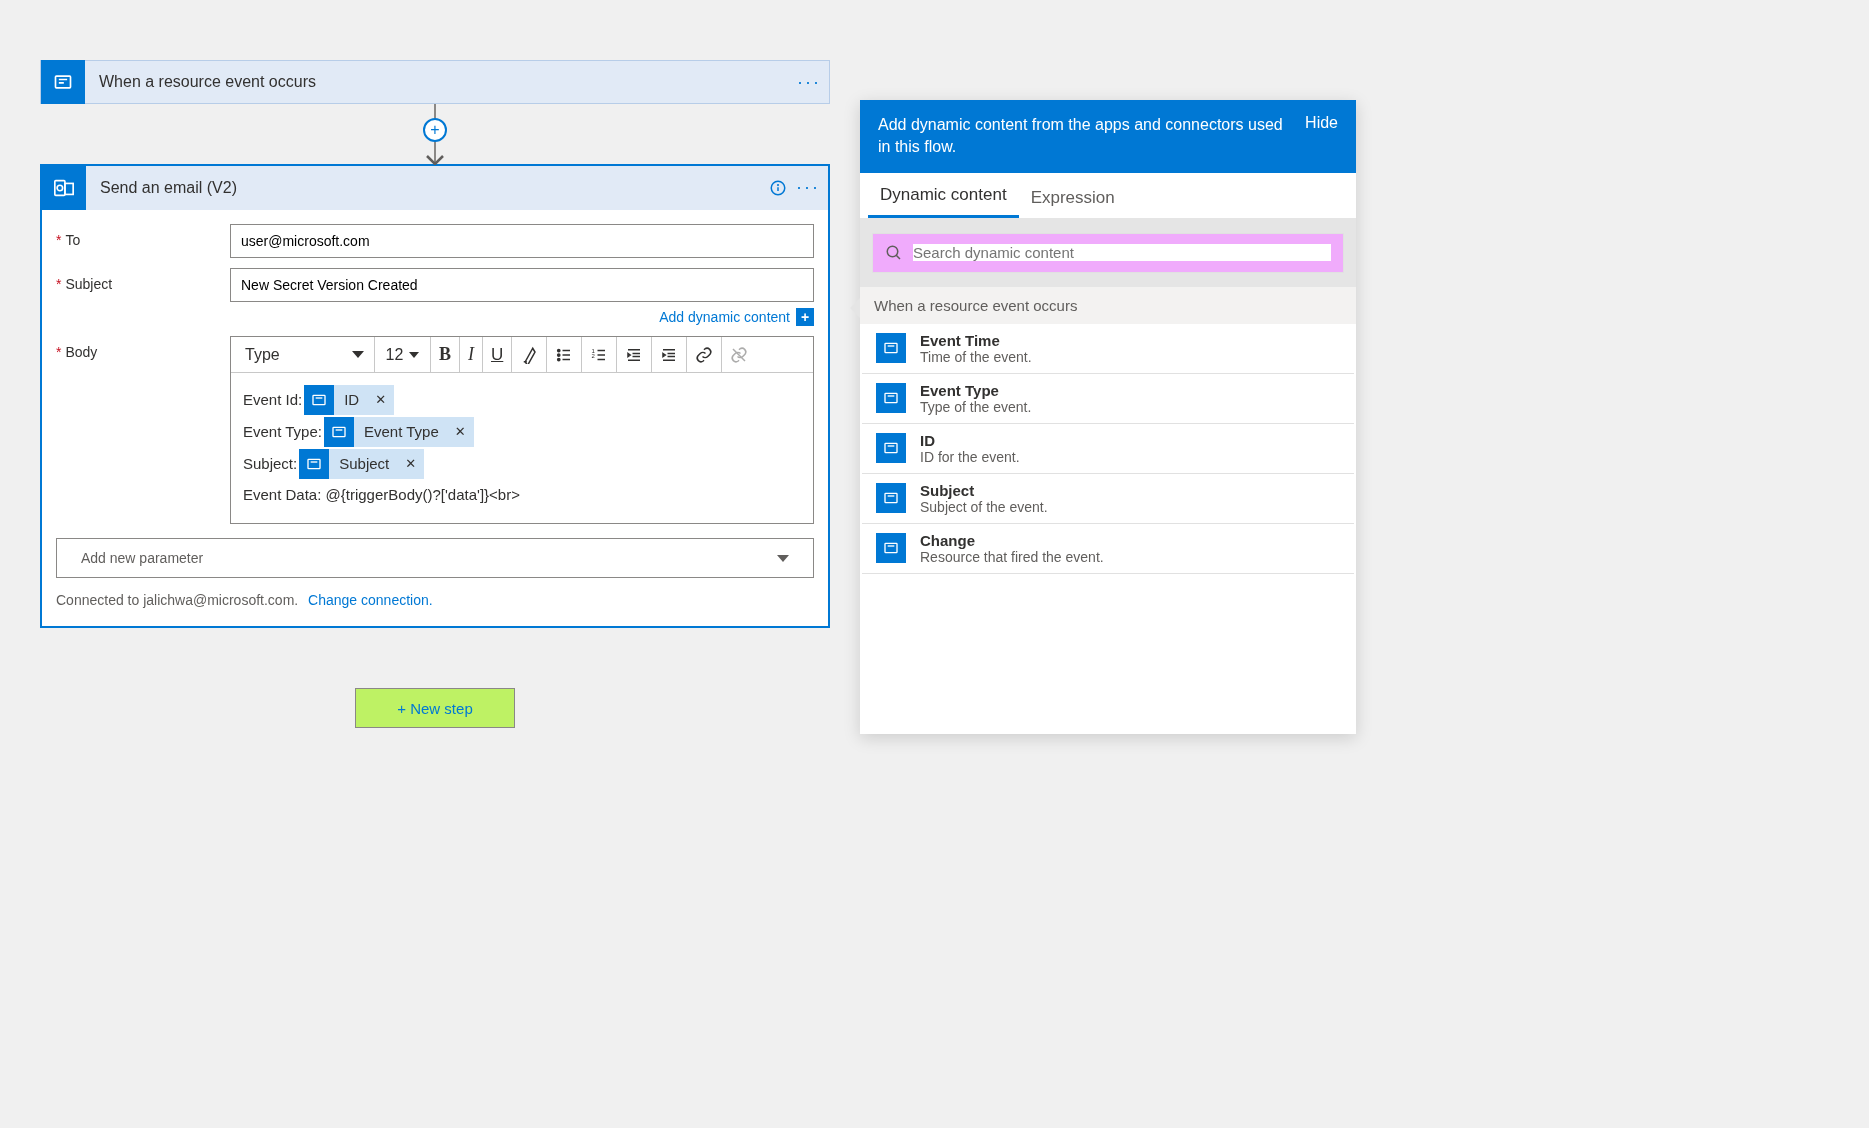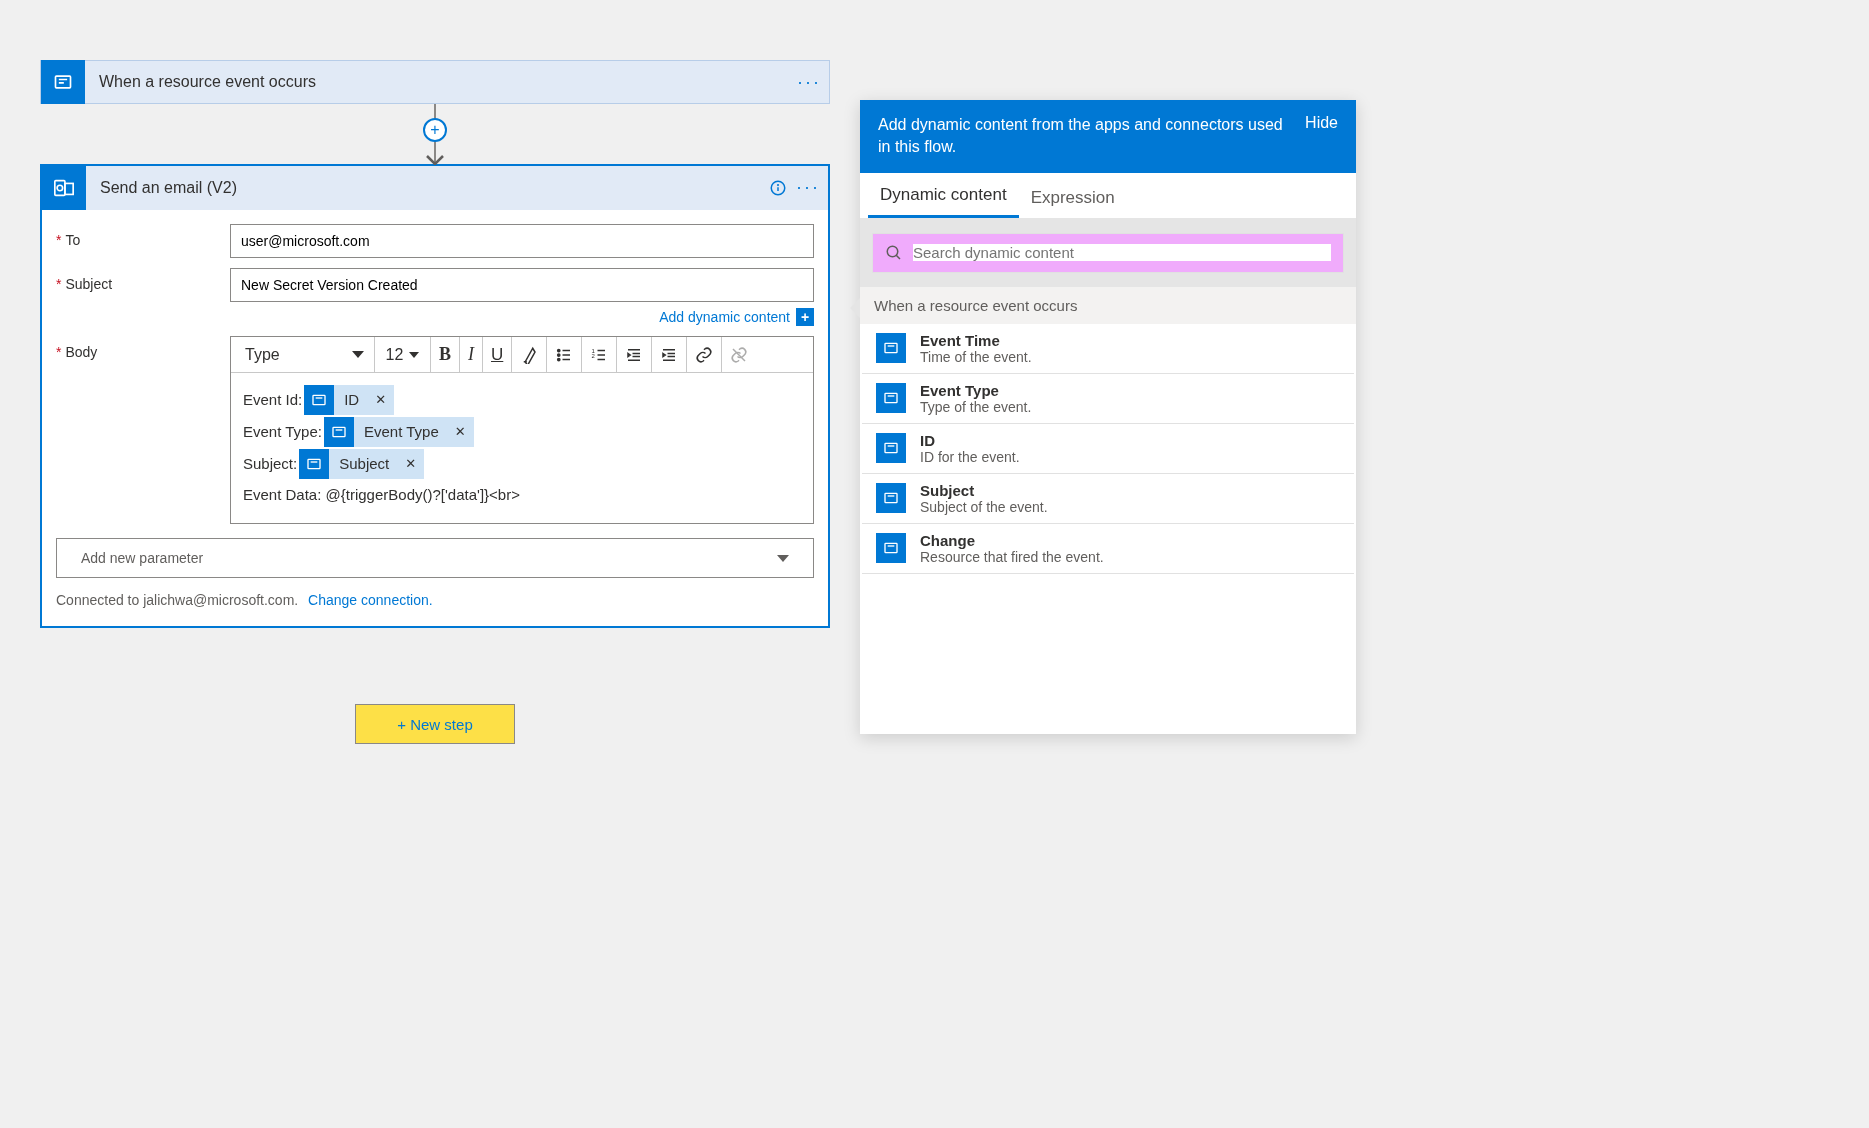--- a/index.html
+++ b/index.html
@@ -45,21 +45,21 @@
 .token-line { display: flex; align-items: center; flex-wrap: wrap; gap: 2px; margin-bottom: 2px; }
 .token { display: inline-flex; align-items: center; background: #cfe3f5; height: 30px; }
 .token .tk-icon { width: 30px; height: 30px; background: #0078d4; display: flex; align-items: center; justify-content: center; }
 .token .tk-name { padding: 0 8px 0 10px; }
 .token .tk-x { padding: 0 8px; cursor: pointer; font-size: 13px; }
 
 .param-row { margin-top: 14px; height: 40px; border: 1px solid #8a8886; display: flex; align-items: center; justify-content: space-between; padding: 0 24px; color: #605e5c; cursor: pointer; }
 .conn-row { padding: 14px 0 10px 0; font-size: 14px; color: #605e5c; }
 .conn-row a { color: #0078d4; text-decoration: none; margin-left: 6px; cursor: pointer; }
 
-.new-step { margin: 76px auto 0; width: 160px; height: 40px; border: 1px solid #8a8886; background: #fde047; display: flex; align-items: center; justify-content: center; color: #0078d4; font-size: 15px; cursor: pointer; }
+.new-step { margin: 60px auto 0; width: 160px; height: 40px; border: 1px solid #8a8886; background: #bef264; display: flex; align-items: center; justify-content: center; color: #0078d4; font-size: 15px; cursor: pointer; }
 
 
 .panel { position: absolute; left: 860px; top: 100px; width: 496px; background: #fff; box-shadow: 0 4px 16px rgba(0,0,0,.15); }
 .panel-arrow { position: absolute; left: -10px; top: 198px; width: 0; height: 0; border-top: 10px solid transparent; border-bottom: 10px solid transparent; border-right: 10px solid #e5e5e5; }
 .panel-hdr { background: #0078d4; color: #fff; padding: 14px 18px; display: flex; align-items: flex-start; }
 .panel-hdr .ph-text { flex: 1; font-size: 16px; line-height: 1.4; }
 .panel-hdr .hide-btn { font-size: 16px; cursor: pointer; margin-left: 16px; }
 .panel-tabs { display: flex; height: 46px; align-items: flex-end; padding: 0 8px; border-bottom: 1px solid #e5e5e5; }
 .panel-tab { padding: 10px 12px 10px; font-size: 17px; cursor: pointer; color: #605e5c; }
 .panel-tab.active { color: #323130; font-weight: 400; border-bottom: 3px solid #0078d4; }

